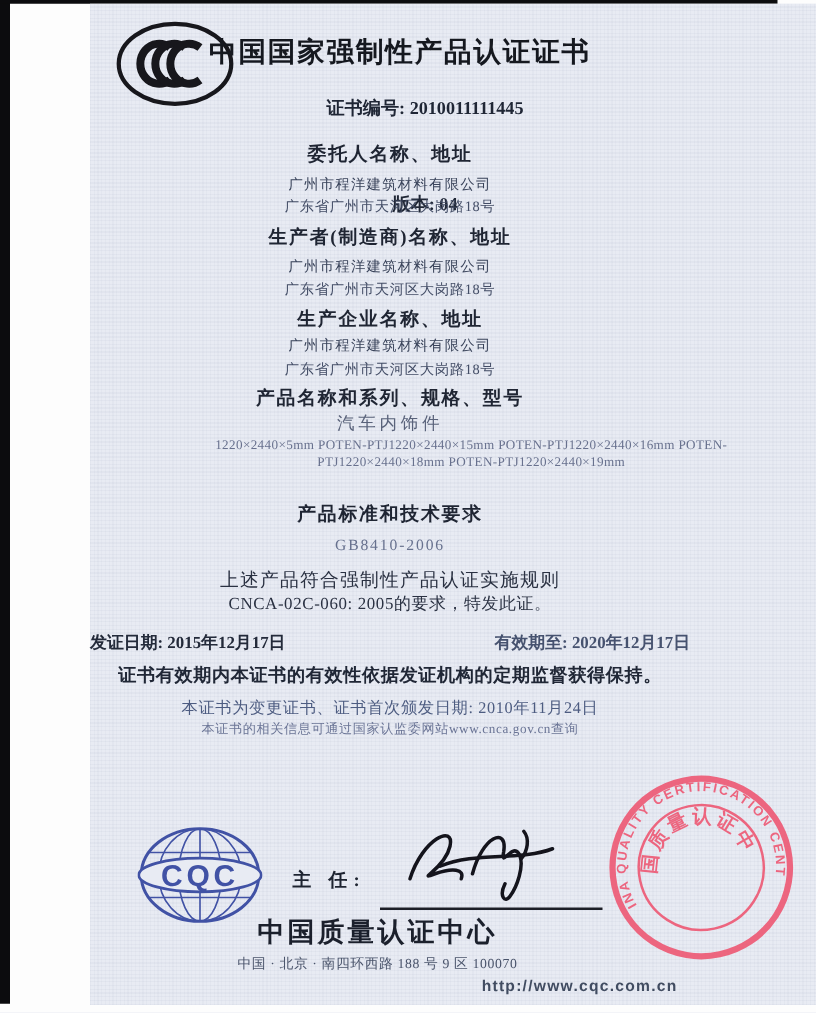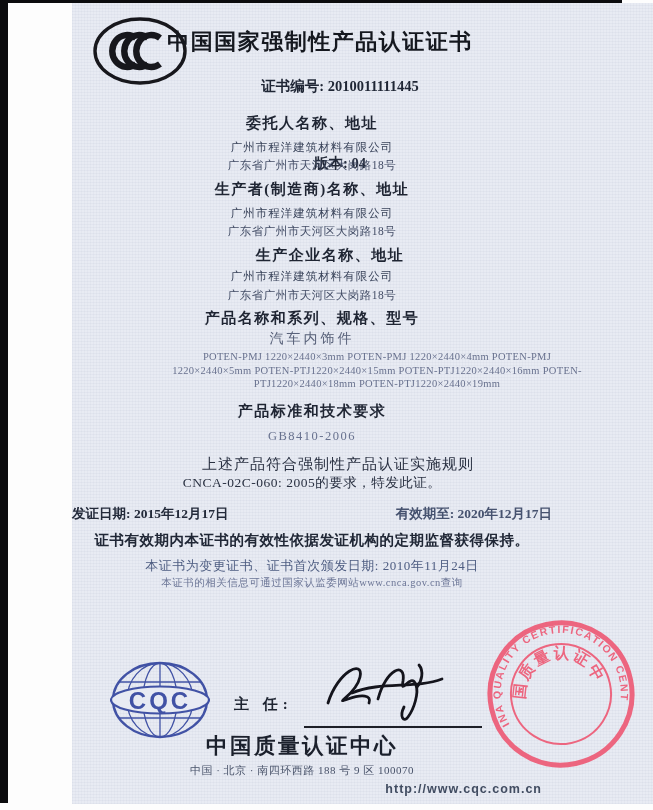--- a/index.html
+++ b/index.html
@@ -21,30 +21,30 @@
   }
   .row{position:absolute;left:0;width:480px;text-align:center;color:#242b3a;}
   .title{top:24px;font-size:22px;font-weight:700;letter-spacing:1.5px;color:#15181f;transform:translateX(8px);}
   .certrow{top:74px;font-size:14.5px;font-weight:700;display:flex;justify-content:center;gap:58px;transform:translateX(28px);color:#1f2635;flex-direction:column;}
   .h{font-weight:700;font-size:15px;letter-spacing:1.5px;color:#1f2533;}
   .co{font-size:11.5px;letter-spacing:1px;color:#39435a;}
   .ad{font-size:11.5px;letter-spacing:.5px;color:#434d66;}
   .prodname{top:327px;font-size:14px;letter-spacing:3px;color:#59627a;}
   .models{top:347px;left:40px;width:530px;font-size:10.5px;line-height:13.5px;color:#68718e;letter-spacing:.3px;}
   .gb{top:426px;font-size:12.5px;letter-spacing:1.5px;color:#67718e;}
-  .st1{top:452px;font-size:15px;color:#2a3142;letter-spacing:1px;padding-left:26px;}
+  .st1{top:452px;font-size:15px;color:#2a3142;letter-spacing:1px;}
   .st2{top:471px;font-size:13.5px;color:#2a3142;letter-spacing:.5px;}
   .dates{top:502px;display:flex;justify-content:space-between;gap:36px;font-size:13.5px;font-weight:700;color:#232a3a;}
   .dates .exp{color:#46526f;}
   .validity{top:528px;font-size:14.5px;font-weight:700;color:#20273634;color:#202736;letter-spacing:.5px;}
   .change{top:554px;font-size:13px;color:#4d5c81;letter-spacing:.5px;}
   .info{top:573px;font-size:10.5px;color:#6b7596;letter-spacing:.5px;}
   .h1pos{top:111px;}.co1{top:137px;}.ad1{top:155px;}
   .h2pos{top:177px;}.co2{top:203px;}.ad2{top:221px;}
-  .h3pos{top:243px;padding-left:18px;}.co3{top:266px;}.ad3{top:285px;}
+  .h3pos{top:243px;}.co3{top:266px;}.ad3{top:285px;}
   .h4pos{top:306px;}
   .h5pos{top:399px;}
   .ccc{position:absolute;left:18px;top:10px;}
   .cqclogo{position:absolute;left:38px;top:657px;}
   .director{position:absolute;left:162px;top:692px;font-size:15px;font-weight:700;letter-spacing:5px;color:#1d2330;}
   .sig{position:absolute;left:246px;top:648px;}
   .sigline{position:absolute;left:232px;top:723px;width:178px;height:2px;background:#1d1f27;}
   .stamp{position:absolute;left:410px;top:612px;opacity:.88;}
   .orgname{top:728px;font-size:21.5px;font-weight:700;letter-spacing:2.5px;color:#1b202c;transform:translateX(-10px);}
   .addr{top:760px;font-size:11px;color:#49536a;letter-spacing:.5px;transform:translateX(-10px);}
@@ -88,21 +88,20 @@
   <div class="row co co2">广州市程洋建筑材料有限公司</div>
   <div class="row ad ad2">广东省广州市天河区大岗路18号</div>
 
   <div class="row h h3pos">生产企业名称、地址</div>
   <div class="row co co3">广州市程洋建筑材料有限公司</div>
   <div class="row ad ad3">广东省广州市天河区大岗路18号</div>
 
   <div class="row h h4pos">产品名称和系列、规格、型号</div>
   <div class="row prodname">汽车内饰件</div>
   <div class="row models">
-    <div>POTEN-PMJ 1220×2440×3mm POTEN-PMJ 1220×2440×4mm POTEN-PMJ</div>
     <div>1220×2440×5mm POTEN-PTJ1220×2440×15mm POTEN-PTJ1220×2440×16mm POTEN-</div>
     <div>PTJ1220×2440×18mm POTEN-PTJ1220×2440×19mm</div>
   </div>
 
   <div class="row h h5pos">产品标准和技术要求</div>
   <div class="row gb">GB8410-2006</div>
 
   <div class="row st1">上述产品符合强制性产品认证实施规则</div>
   <div class="row st2">CNCA-02C-060: 2005的要求，特发此证。</div>
 

